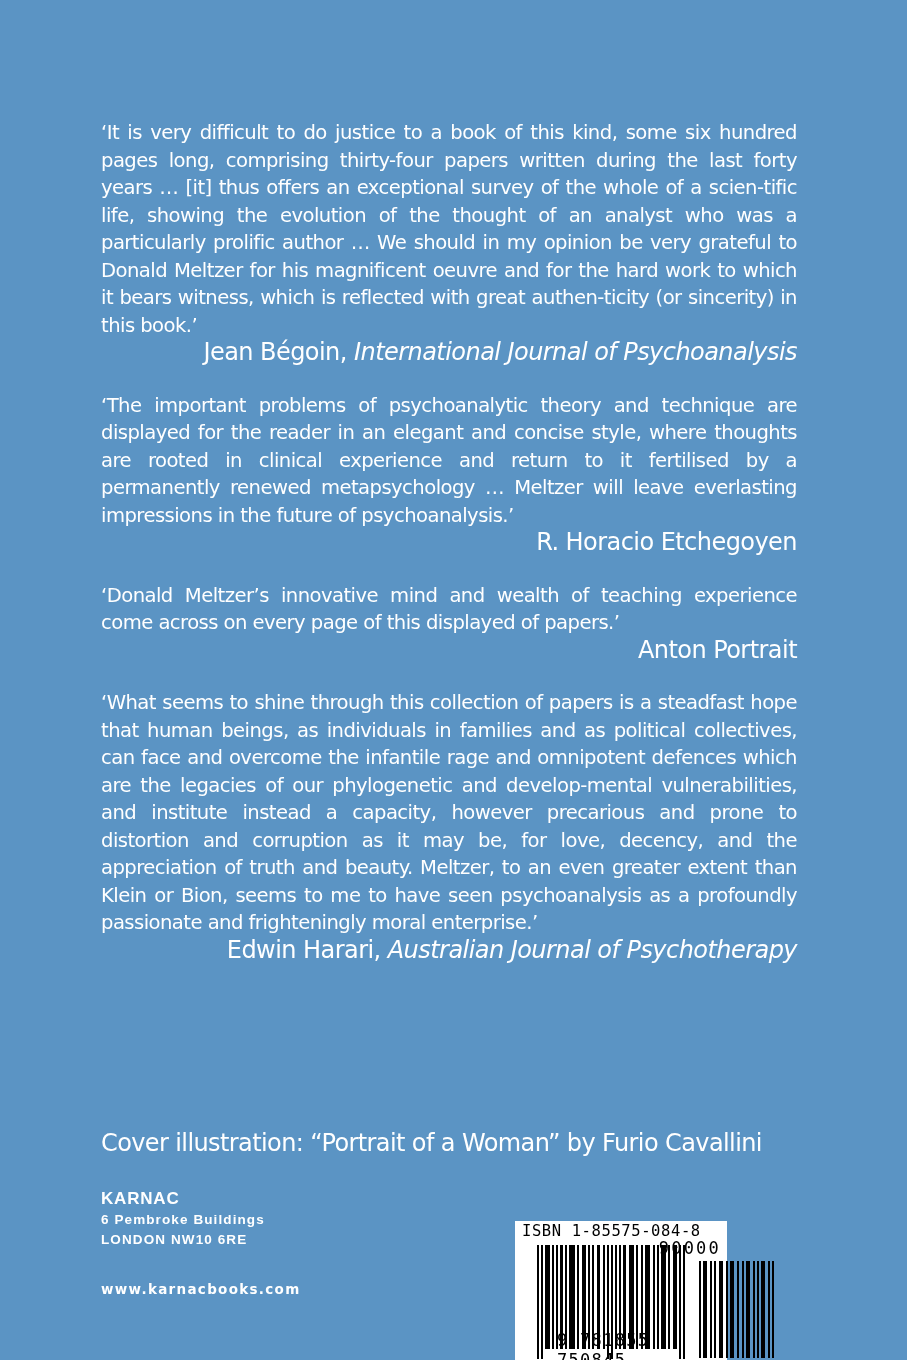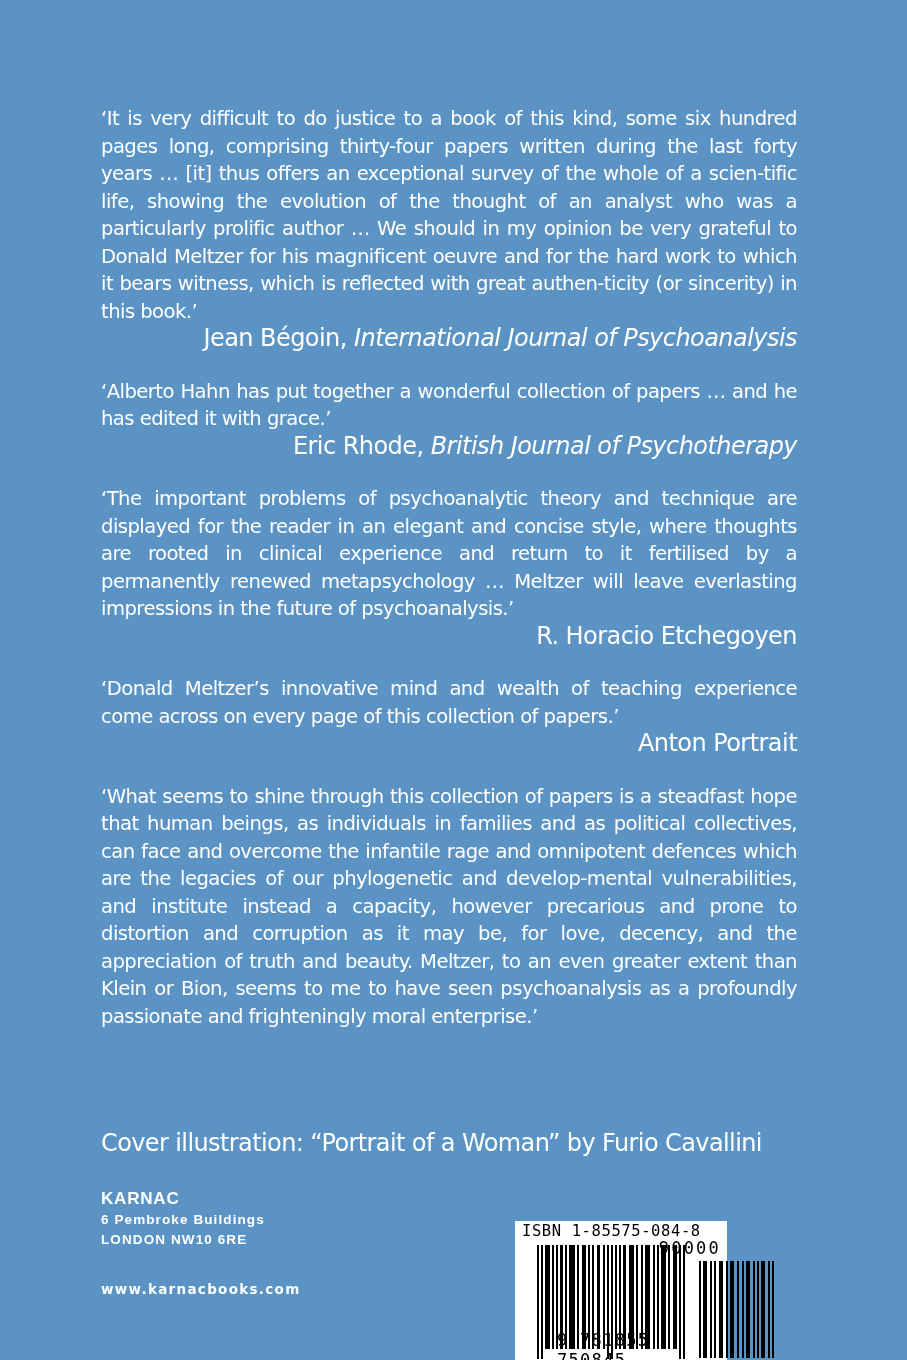--- a/index.html
+++ b/index.html
@@ -10,21 +10,21 @@
     overflow: hidden;
     font-family: "DejaVu Sans", sans-serif;
     color: #ffffff;
   }
   .quotes {
     position: absolute;
     left: 101px; top: 101px;
     width: 696px;
   }
   .quote {
-    margin: 4px 0 25px 0;
+    margin: 18px 0 25px 0;
   }
   .quote-text {
     font-size: 19.6px;
     line-height: 27.5px;
     text-align: justify;
     letter-spacing: -0.55px;
     word-spacing: 0px;
     font-weight: normal;
     margin: 0;
   }
@@ -97,40 +97,37 @@
 
 <div class="quotes">
   <div class="quote">
     <p class="quote-text last-left">‘It is very difficult to do justice to a book of this kind, some six hundred pages long, comprising thirty-four papers written during the last forty years … [it] thus offers an exceptional survey of the whole of a scien-tific life, showing the evolution of the thought of an analyst who was a particularly prolific author … We should in my opinion be very grateful to Donald Meltzer for his magnificent oeuvre and for the hard work to which it bears witness, which is reflected with great authen-ticity (or sincerity) in this book.’</p>
     <p class="attribution">
       <span>Jean Bégoin,</span>
       <span class="source">International Journal of Psychoanalysis</span>
     </p>
   </div>
   <div class="quote">
-    <p class="quote-text last-left">‘Alberto Hahn has put together a wonderful collection of papers … and he has edited it with grace.’</p>
-    <p class="attribution">
-      <span>Eric Rhode,</span>
-      <span class="source">British Journal of Psychotherapy</span>
-    </p>
-  </div>
-  <div class="quote">
     <p class="quote-text last-left">‘The important problems of psychoanalytic theory and technique are displayed for the reader in an elegant and concise style, where thoughts are rooted in clinical experience and return to it fertilised by a permanently renewed metapsychology … Meltzer will leave everlasting impressions in the future of psychoanalysis.’</p>
     <p class="attribution">
       <span>R. Horacio Etchegoyen</span>
     </p>
   </div>
   <div class="quote">
-    <p class="quote-text last-left">‘Donald Meltzer’s innovative mind and wealth of teaching experience come across on every page of this collection of papers.’</p>
+    <p class="quote-text last-left">‘Donald Meltzer’s innovative mind and wealth of teaching experience come across on every page of this displayed of papers.’</p>
     <p class="attribution">
       <span>Anton Portrait</span>
     </p>
   </div>
   <div class="quote">
     <p class="quote-text last-left">‘What seems to shine through this collection of papers is a steadfast hope that human beings, as individuals in families and as political collectives, can face and overcome the infantile rage and omnipotent defences which are the legacies of our phylogenetic and develop-mental vulnerabilities, and institute instead a capacity, however precarious and prone to distortion and corruption as it may be, for love, decency, and the appreciation of truth and beauty. Meltzer, to an even greater extent than Klein or Bion, seems to me to have seen psychoanalysis as a profoundly passionate and frighteningly moral enterprise.’</p>
+    <p class="attribution">
+      <span>Edwin Harari,</span>
+      <span class="source">Australian Journal of Psychotherapy</span>
+    </p>
   </div>
 </div>
 
 <p class="cover-credit">Cover illustration: “Portrait of a Woman” by Furio Cavallini</p>
 
 <div class="publisher">
   <span class="name">KARNAC</span>
   <span class="addr">6 Pembroke Buildings</span>
   <span class="addr">LONDON NW10 6RE</span>
 </div>

